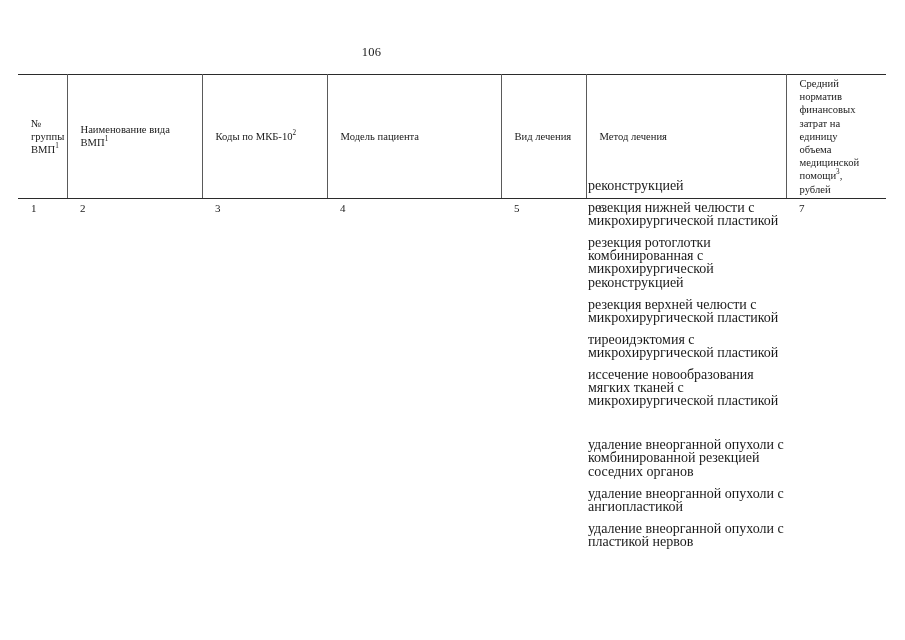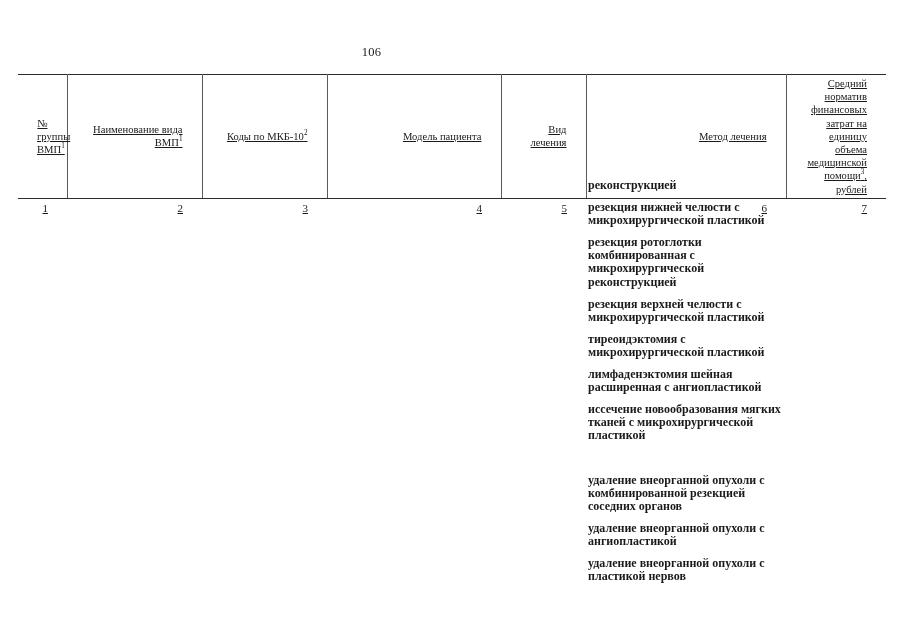--- a/index.html
+++ b/index.html
@@ -40,25 +40,24 @@
   .doc-table {
     position: absolute;
     left: 18px;
     top: 74px;
     width: 868px;
     border-collapse: collapse;
     table-layout: fixed;
   }
   .doc-table td {
     vertical-align: middle;
-    text-align: right;
+    text-align: left;
     font-size: 10.6px;
     line-height: 13.2px;
-    padding: 2px 19px;
-    text-decoration: underline;
+    padding: 2px 13px;
   }
 
   
   .header-row td {
     height: 90px;
     border-top: 1.4px solid #2b2b2b;
     border-bottom: 1.1px solid #2b2b2b;
     border-left: 1px solid #5a5a5a;
     border-right: 1px solid #5a5a5a;
   }
@@ -81,25 +80,24 @@
 
   
   .method-flow {
     position: absolute;
     left: 588px;
     top: 179px;
     width: 205px;
   }
   .method-flow p {
     margin: 0 0 9px 0;
-    font-size: 12px;
+    font-size: 14px;
     line-height: 13.1px;
     text-align: left;
     text-indent: 0;
-    font-weight: bold;
   }
   .method-flow p.spacer {
     height: 13px;
     margin: 0 0 9px 0;
   }
 </style>
 </head>
 <body>
 
 <div class="page">
@@ -137,21 +135,20 @@
       </tr>
     </tbody>
   </table>
 
   <div class="method-flow">
       <p>реконструкцией</p>
       <p>резекция нижней челюсти с микрохирургической пластикой</p>
       <p>резекция ротоглотки комбинированная с микрохирургической реконструкцией</p>
       <p>резекция верхней челюсти с микрохирургической пластикой</p>
       <p>тиреоидэктомия с микрохирургической пластикой</p>
-      <p>лимфаденэктомия шейная расширенная с ангиопластикой</p>
       <p>иссечение новообразования мягких тканей с микрохирургической пластикой</p>
       <p class="spacer"></p>
       <p>удаление внеорганной опухоли с комбинированной резекцией соседних органов</p>
       <p>удаление внеорганной опухоли с ангиопластикой</p>
       <p>удаление внеорганной опухоли с пластикой нервов</p>
     </div>
 
 </div>
 
 </body></html>

